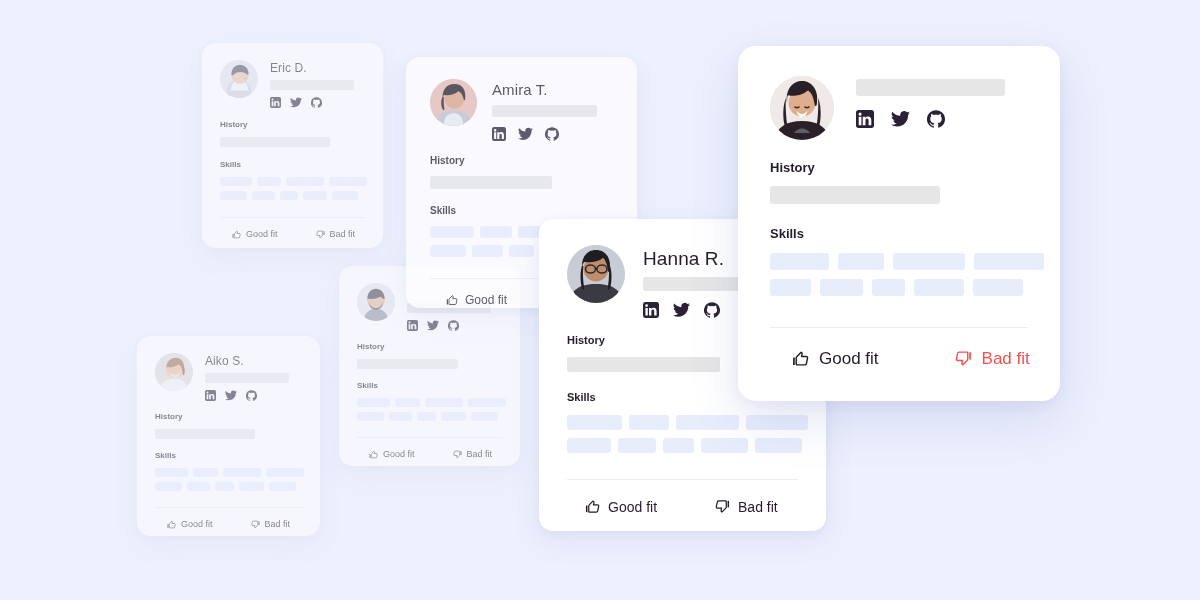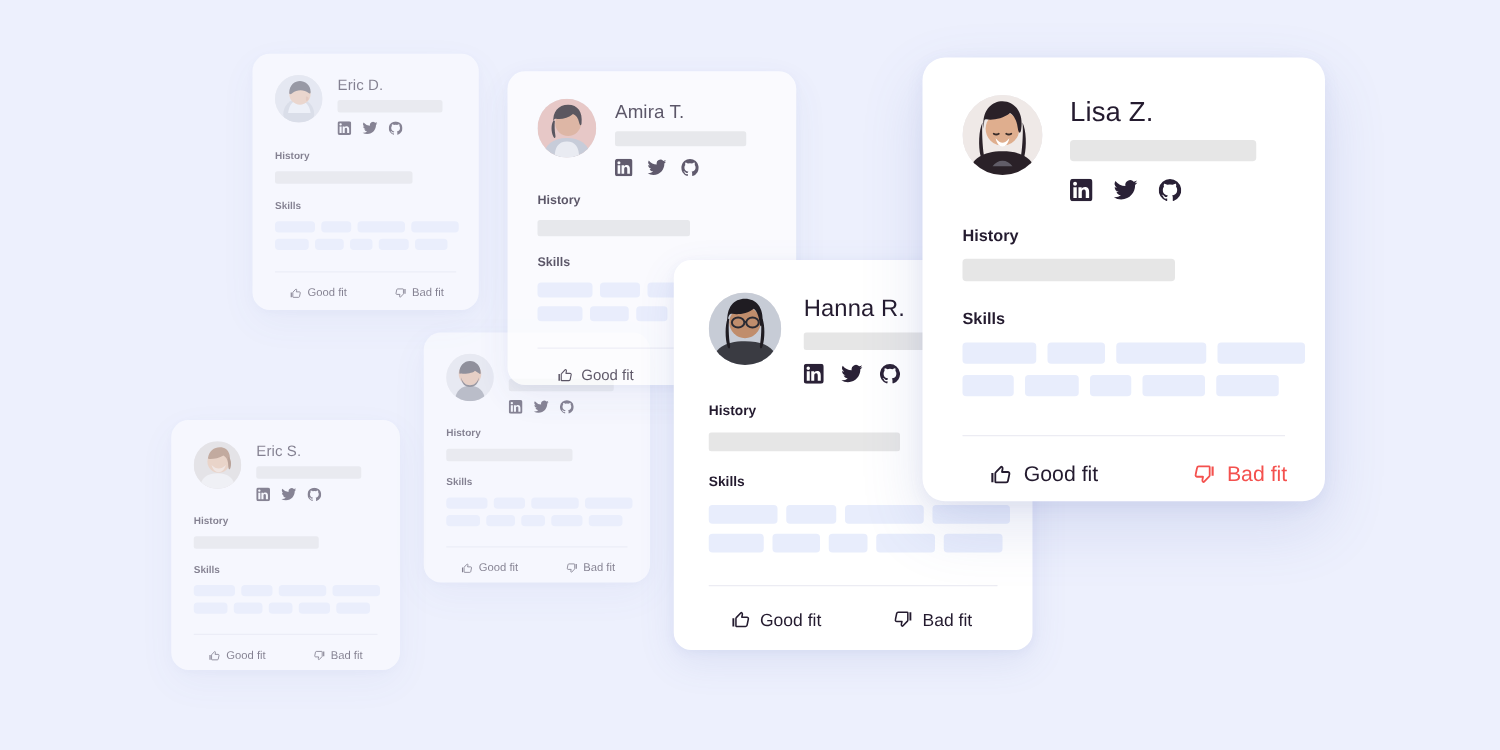--- a/index.html
+++ b/index.html
@@ -204,21 +204,21 @@
         <svg viewBox="0 0 40 40">
           <rect width="40" height="40" fill="#ddd8d4"></rect>
           <path d="M5 40c1-9 6-13 15-13s14 4 15 13z" fill="#f2f0ee"></path>
           <circle cx="21" cy="17" r="9.5" fill="#e7bb9b"></circle>
           <path d="M12 14c1-6 5-9 10-9 4 0 7 2 8 6 1 3 0 7-1 8-.6-4-2-6-4-7-3 2-8 3-11 3-1 0-2-.3-2-1z" fill="#9c6b4a"></path>
           <path d="M29 13c2 1 3 5 2 9-.5 2-1.5 2-1.8 0-.3-2-.5-6-.2-9z" fill="#8a5c3f"></path>
           <path d="M15 20c2 2 4 3 6 3s4-1 6-3c-1 4-3 6-6 6s-5-2-6-6z" fill="#fff" opacity=".5"></path>
         </svg>
       </div>
       <div class="idcol" style="gap:6px;padding-top:2px;">
-        <div class="name" style="font-size:12px;">Eric S.</div>
+        <div class="name" style="font-size:12px;">Aiko S.</div>
         <div class="namebar" style="width:84px;height:10px;"></div>
         <div class="socials" style="gap:9px;margin-top:1px;">
           <span>
               <svg width="11" height="11" viewBox="0 0 24 24">
                 <path d="M20.4 0H3.6A3.6 3.6 0 000 3.6v16.8A3.6 3.6 0 003.6 24h16.8a3.6 3.6 0 003.6-3.6V3.6A3.6 3.6 0 0020.4 0zM7.2 20.4H3.6V9h3.6v11.4zM5.4 7.5a2.1 2.1 0 110-4.2 2.1 2.1 0 010 4.2zm15 12.9h-3.6v-5.8c0-1.4-.03-3.2-1.95-3.2-1.95 0-2.25 1.52-2.25 3.1v5.9H9V9h3.45v1.56h.05c.48-.9 1.65-1.86 3.4-1.86 3.64 0 4.5 2.4 4.5 5.5v6.2z"></path>
               </svg>
             </span>
           <span>
               <svg width="12" height="11" viewBox="0 0 24 20">
                 <path d="M24 2.3a9.8 9.8 0 01-2.83.78A4.94 4.94 0 0023.34.37a9.86 9.86 0 01-3.13 1.2A4.92 4.92 0 0011.8 6.03 13.97 13.97 0 011.67.9a4.92 4.92 0 001.52 6.57A4.9 4.9 0 01.96 6.86v.06a4.92 4.92 0 003.95 4.83 4.96 4.96 0 01-2.22.08 4.93 4.93 0 004.6 3.42A9.88 9.88 0 010 17.29a13.94 13.94 0 007.55 2.21c9.06 0 14.01-7.5 14.01-14.01 0-.21 0-.43-.01-.64A10 10 0 0024 2.3z"></path>
@@ -337,21 +337,21 @@
       <div class="act" style="gap:7px;">
         <svg width="12" height="12" viewBox="0 0 16 16">
             <path d="M13.4 2H15v7h-1.6z" fill="#241b2f"></path>
             <path d="M12 2.4v6.4c0 .3-.1.5-.3.7l-4 4.2c-.2.2-.5.2-.7 0-.4-.4-.6-1-.5-1.5L7 9.8H2.6c-.8 0-1.4-.7-1.2-1.5l1.1-5.3c.1-.6.7-1 1.3-1h7.5c.4 0 .7.2.7.4z" fill="none" stroke="#241b2f" stroke-width="1.2" stroke-linejoin="round"></path>
           </svg>
         <span class="lbl" style="font-size:12px;">Bad fit</span>
       </div>
     </div>
   </div>
 
-  <div class="card" style="left:539px;top:208px;width:287px;height:312px;padding:26px 28px;">
+  <div class="card" style="left:539px;top:219px;width:287px;height:312px;padding:26px 28px;">
     <div class="hdr" style="gap:18px;">
       <div class="avatar" style="width:58px;height:58px;">
         <svg viewBox="0 0 58 58">
           <rect width="58" height="58" fill="#c7ccd6"></rect>
           <path d="M2 58c2-13 10-19 27-19s25 6 27 19z" fill="#3a3b42"></path>
           <circle cx="29" cy="24" r="12.5" fill="#c08d6c"></circle>
           <path d="M15 24c-1-12 5-19 14-19s15 7 14 19c-.4 4-2 4-2.4 0-.5-5-2-9-4.6-11-5 4-13 5-17 4-2-.5-3.6 1-4 7z" fill="#1f1c22"></path>
           <path d="M15 21c-2 5-2 16 0 22 1 3 2.5 2 2-1.5-1-6-1.4-15-.6-20.5z" fill="#1f1c22"></path>
           <path d="M43 21c2 5 2 16 0 22-1 3-2.5 2-2-1.5 1-6 1.4-15 .6-20.5z" fill="#1f1c22"></path>
           <g fill="none" stroke="#2b2b33" stroke-width="1.6">
@@ -433,21 +433,20 @@
           <circle cx="32" cy="27" r="13.5" fill="#dfae8e"></circle>
           <path d="M17 27c-2-14 6-22 15-22s17 8 15 22c-.5 4.5-2.2 4-2.8-.6-.8-6-3-10-6.2-12-6 5-15 6-19 5-2-.5-1.6 2-2 7.6z" fill="#2a2128"></path>
           <path d="M16 22c-3 6-3.5 19-1.5 27 1.2 4.5 3.2 3.2 2.6-1C16 41 15.3 28 16 22z" fill="#2a2128"></path>
           <path d="M48 22c3 6 3.5 19 1.5 27-1.2 4.5-3.2 3.2-2.6-1C48 41 48.7 28 48 22z" fill="#2a2128"></path>
           <path d="M25 31c1.4.9 2.6.9 4 0M35 31c1.4.9 2.6.9 4 0" stroke="#3a2d2a" stroke-width="1.5" fill="none" stroke-linecap="round"></path>
           <path d="M26.5 34.5c2 2.6 4 3.6 5.5 3.6s3.5-1 5.5-3.6c-1 4.4-3 6.6-5.5 6.6s-4.5-2.2-5.5-6.6z" fill="#fff"></path>
           <path d="M24 57c2-3 5-4.5 8-4.5s6 1.5 8 4.5z" fill="#8e8f9c" opacity=".55"></path>
         </svg>
       </div>
       <div class="idcol" style="gap:11px;padding-top:3px;">
-        <div class="name" style="font-size:22px;">Lisa Z.</div>
         <div class="namebar" style="width:149px;height:17px;border-radius:3px;"></div>
         <div class="socials" style="gap:17px;margin-top:3px;">
           <span>
               <svg width="18" height="18" viewBox="0 0 24 24">
                 <path d="M20.4 0H3.6A3.6 3.6 0 000 3.6v16.8A3.6 3.6 0 003.6 24h16.8a3.6 3.6 0 003.6-3.6V3.6A3.6 3.6 0 0020.4 0zM7.2 20.4H3.6V9h3.6v11.4zM5.4 7.5a2.1 2.1 0 110-4.2 2.1 2.1 0 010 4.2zm15 12.9h-3.6v-5.8c0-1.4-.03-3.2-1.95-3.2-1.95 0-2.25 1.52-2.25 3.1v5.9H9V9h3.45v1.56h.05c.48-.9 1.65-1.86 3.4-1.86 3.64 0 4.5 2.4 4.5 5.5v6.2z"></path>
               </svg>
             </span>
           <span>
               <svg width="19" height="18" viewBox="0 0 24 20">
                 <path d="M24 2.3a9.8 9.8 0 01-2.83.78A4.94 4.94 0 0023.34.37a9.86 9.86 0 01-3.13 1.2A4.92 4.92 0 0011.8 6.03 13.97 13.97 0 011.67.9a4.92 4.92 0 001.52 6.57A4.9 4.9 0 01.96 6.86v.06a4.92 4.92 0 003.95 4.83 4.96 4.96 0 01-2.22.08 4.93 4.93 0 004.6 3.42A9.88 9.88 0 010 17.29a13.94 13.94 0 007.55 2.21c9.06 0 14.01-7.5 14.01-14.01 0-.21 0-.43-.01-.64A10 10 0 0024 2.3z"></path>

